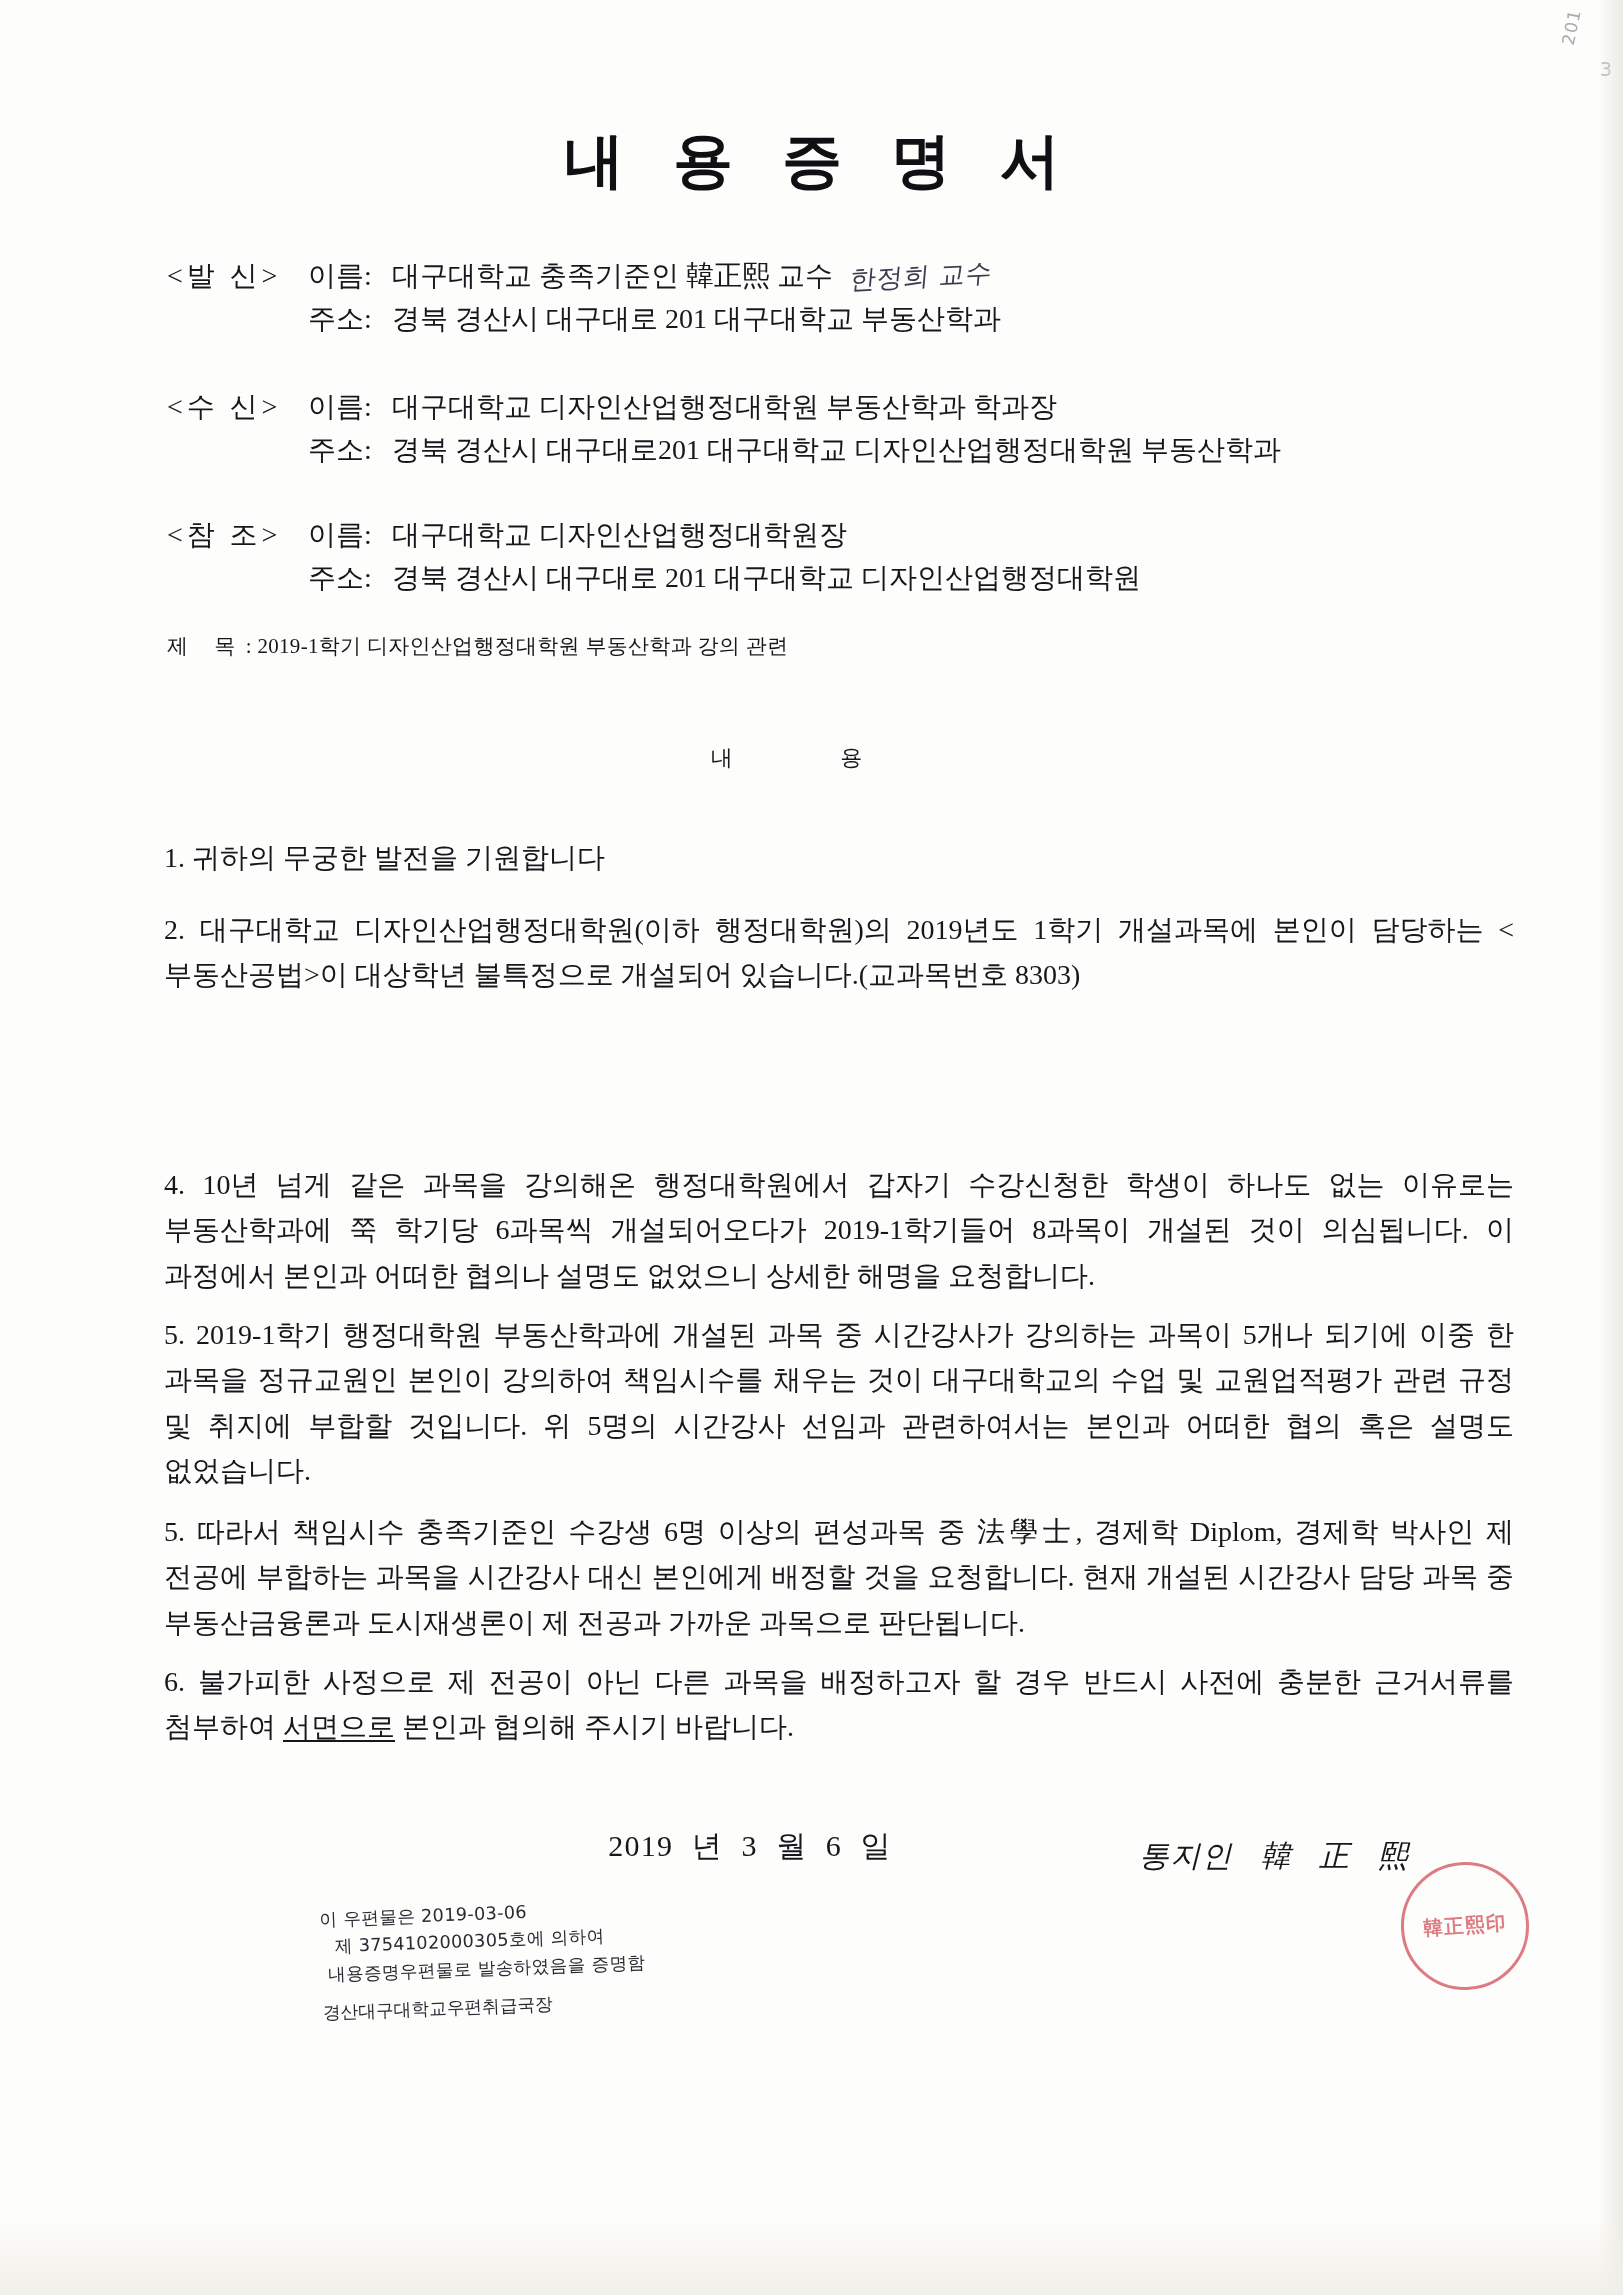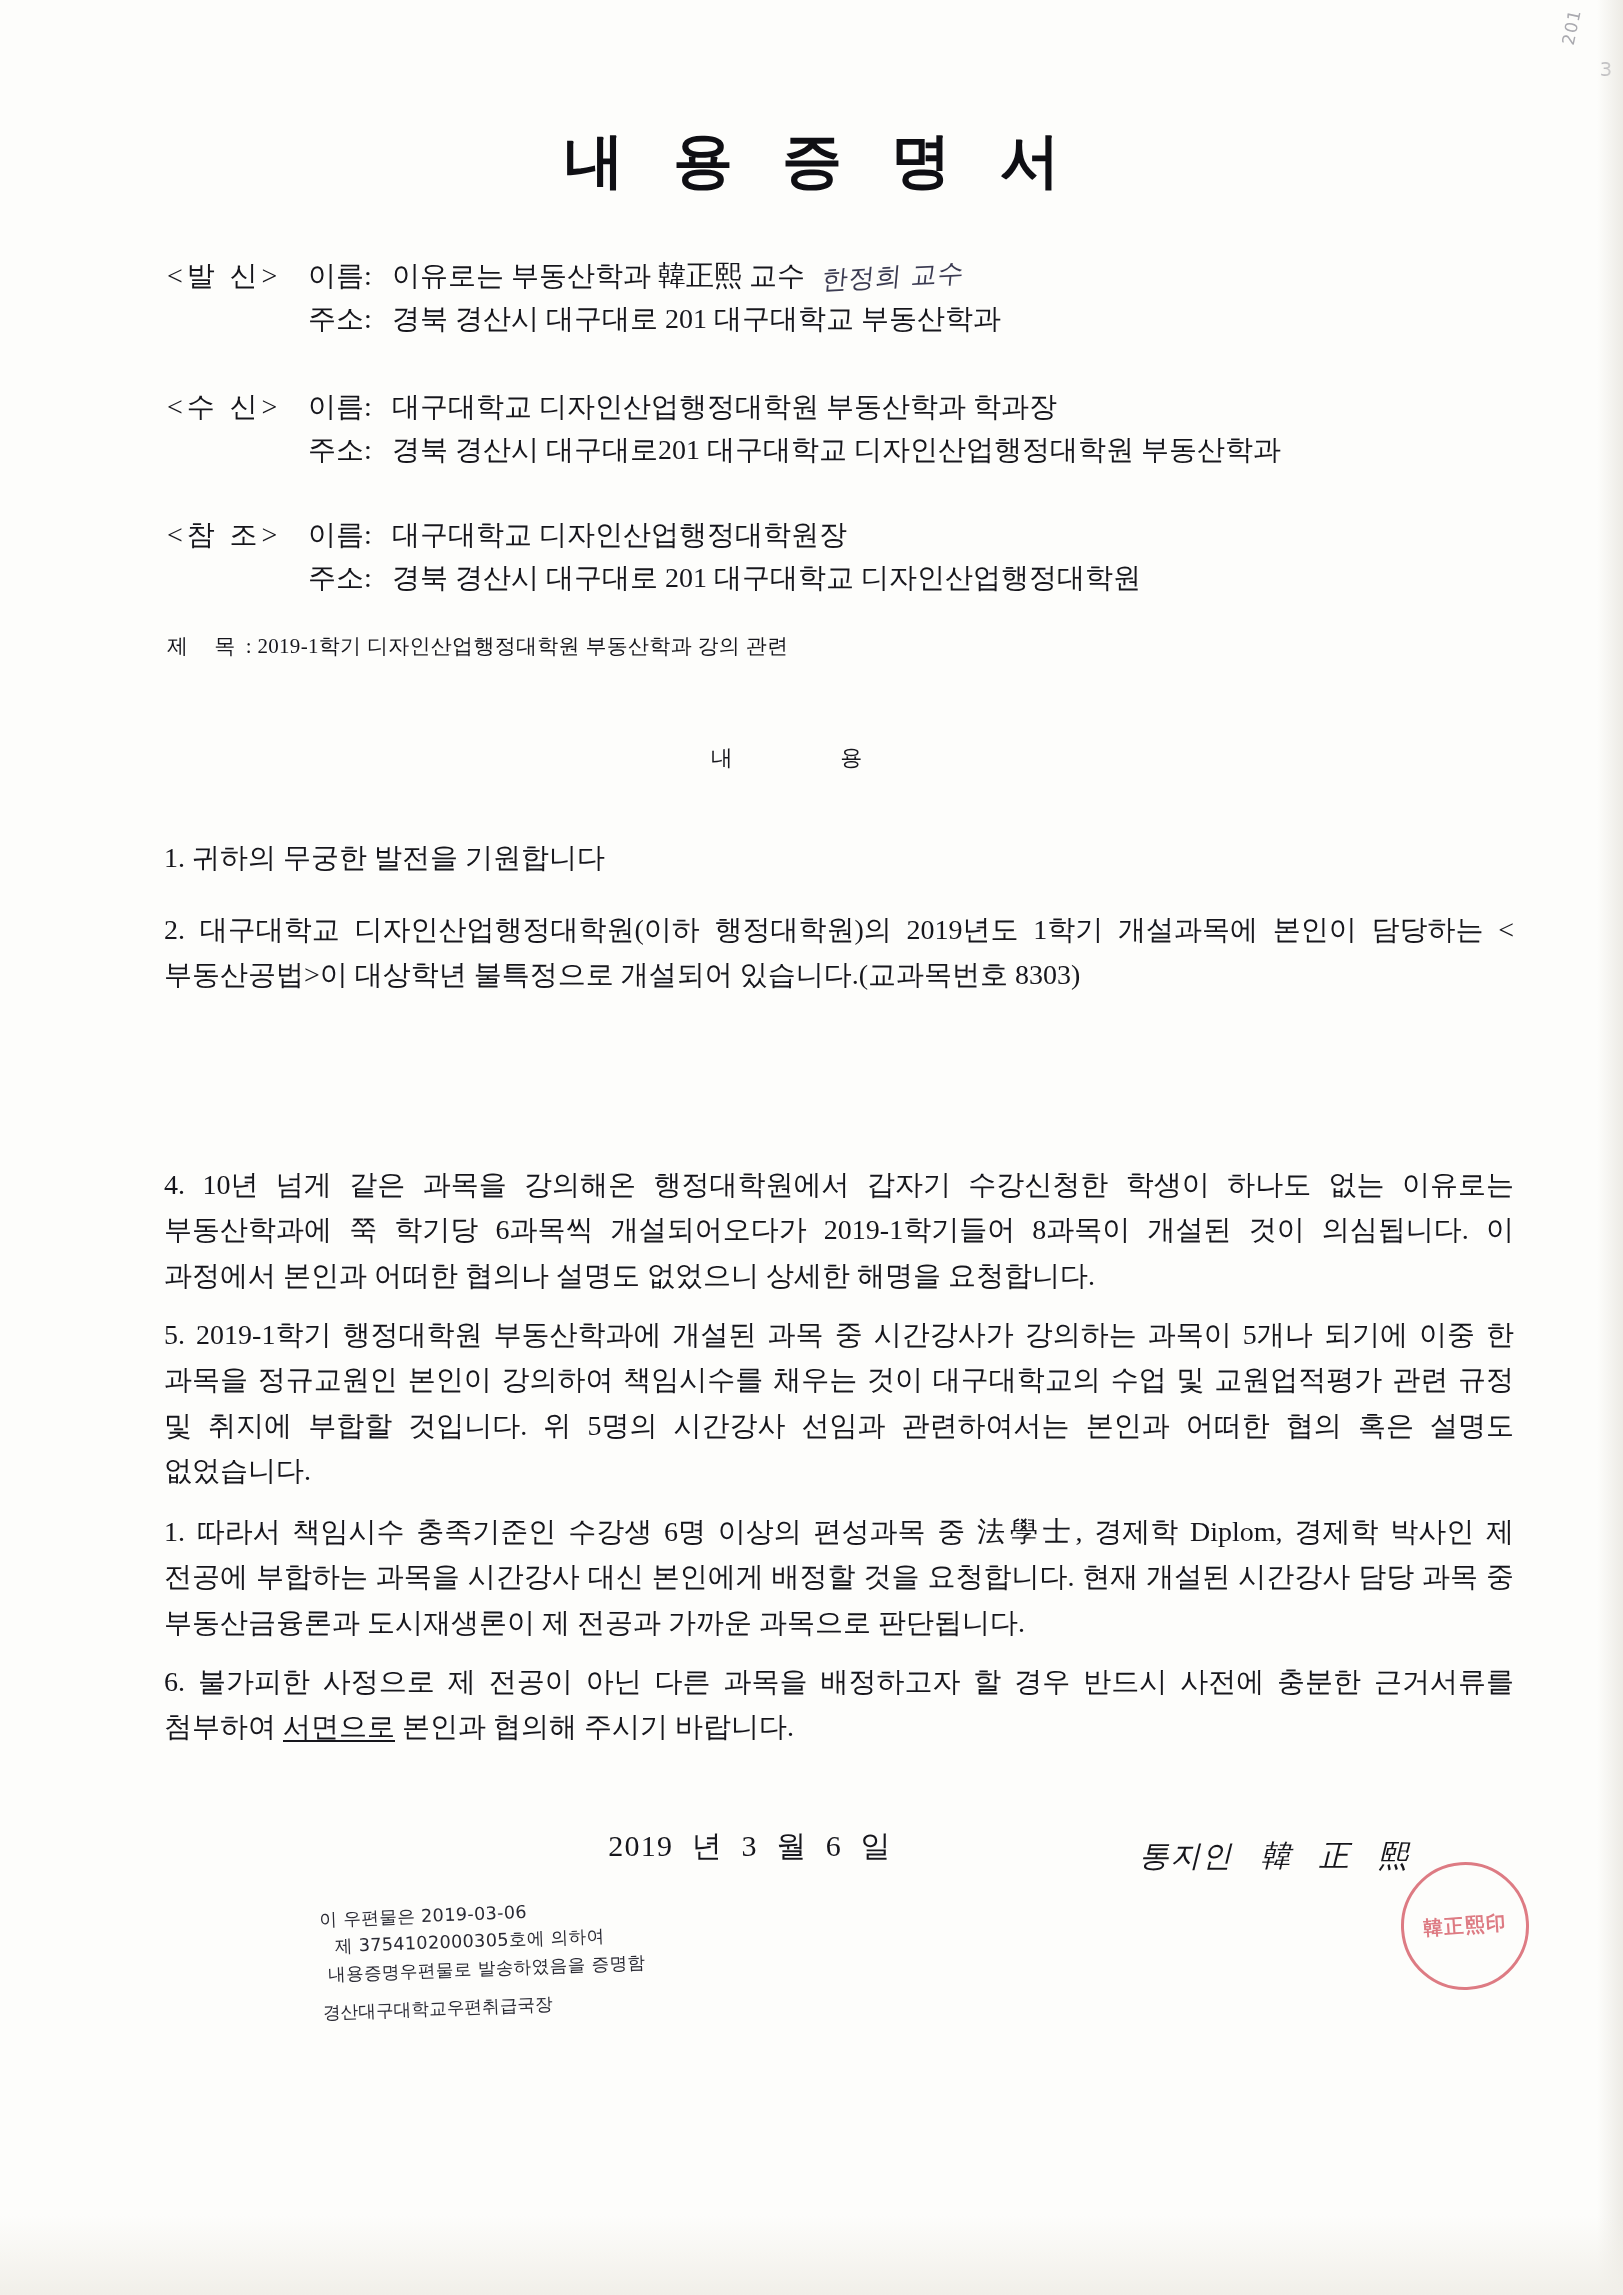--- a/index.html
+++ b/index.html
@@ -218,21 +218,21 @@
   <div class="corner-note">201</div>
   <div class="corner-note2">3</div>
 
   <div class="title">내 용 증 명 서</div>
 
   <div class="block" style="top: 255px;">
     <div class="row">
       <div class="tag">&lt;발 신&gt;</div>
       <div class="lbl">이름:</div>
       <div class="val">
-        <span>이유로는 부동산학과 韓正熙 교수</span><span class="sig-hand">한정희 교수</span>
+        <span>대구대학교 충족기준인 韓正熙 교수</span><span class="sig-hand">한정희 교수</span>
       </div>
     </div>
     <div class="row indent">
       <div class="tag"></div>
       <div class="lbl">주소:</div>
       <div class="val">경북 경산시 대구대로 201 대구대학교 부동산학과</div>
     </div>
   </div>
 
   <div class="block" style="top: 386px;">
@@ -266,21 +266,21 @@
   </div>
 
   <div class="content-head" style="top: 743px;">
     <span>내          용</span>
   </div>
 
   <div class="para" style="top: 835px;">1. 귀하의 무궁한 발전을 기원합니다</div>
   <div class="para" style="top: 907px;">2. 대구대학교 디자인산업행정대학원(이하 행정대학원)의 2019년도 1학기 개설과목에 본인이 담당하는 &lt;부동산공법&gt;이 대상학년 불특정으로 개설되어 있습니다.(교과목번호 8303)</div>
   <div class="para" style="top: 1162px;">4. 10년 넘게 같은 과목을 강의해온 행정대학원에서 갑자기 수강신청한 학생이 하나도 없는 이유로는 부동산학과에 쭉 학기당 6과목씩 개설되어오다가 2019-1학기들어 8과목이 개설된 것이 의심됩니다. 이 과정에서 본인과 어떠한 협의나 설명도 없었으니 상세한 해명을 요청합니다.</div>
   <div class="para" style="top: 1312px;">5. 2019-1학기 행정대학원 부동산학과에 개설된 과목 중 시간강사가 강의하는 과목이 5개나 되기에 이중 한 과목을 정규교원인 본인이 강의하여 책임시수를 채우는 것이 대구대학교의 수업 및 교원업적평가 관련 규정 및 취지에 부합할 것입니다. 위 5명의 시간강사 선임과 관련하여서는 본인과 어떠한 협의 혹은 설명도 없었습니다.</div>
-  <div class="para" style="top: 1509px;">1. 따라서 책임시수 충족기준인 수강생 6명 이상의 편성과목 중 法學士, 경제학 Diplom, 경제학 박사인 제 전공에 부합하는 과목을 시간강사 대신 본인에게 배정할 것을 요청합니다. 현재 개설된 시간강사 담당 과목 중 부동산금융론과 도시재생론이 제 전공과 가까운 과목으로 판단됩니다.</div>
+  <div class="para" style="top: 1509px;">5. 따라서 책임시수 충족기준인 수강생 6명 이상의 편성과목 중 法學士, 경제학 Diplom, 경제학 박사인 제 전공에 부합하는 과목을 시간강사 대신 본인에게 배정할 것을 요청합니다. 현재 개설된 시간강사 담당 과목 중 부동산금융론과 도시재생론이 제 전공과 가까운 과목으로 판단됩니다.</div>
   <div class="para" style="top: 1659px;">6. 불가피한 사정으로 제 전공이 아닌 다른 과목을 배정하고자 할 경우 반드시 사전에 충분한 근거서류를 첨부하여 <span class="u">서면으로</span> 본인과 협의해 주시기 바랍니다.</div>
 
   <div class="date-line" style="top: 1826px;">
     <span>2019</span><span>년</span><span>3</span><span>월</span><span>6</span><span>일</span>
   </div>
 
   <div class="signer" style="top: 1836px; left: 1139px; font-style: italic;">
     <span>통지인</span><span class="nm">韓 正 熙</span>
   </div>
   <div class="seal" style="top: 1862px; left: 1401px;">

